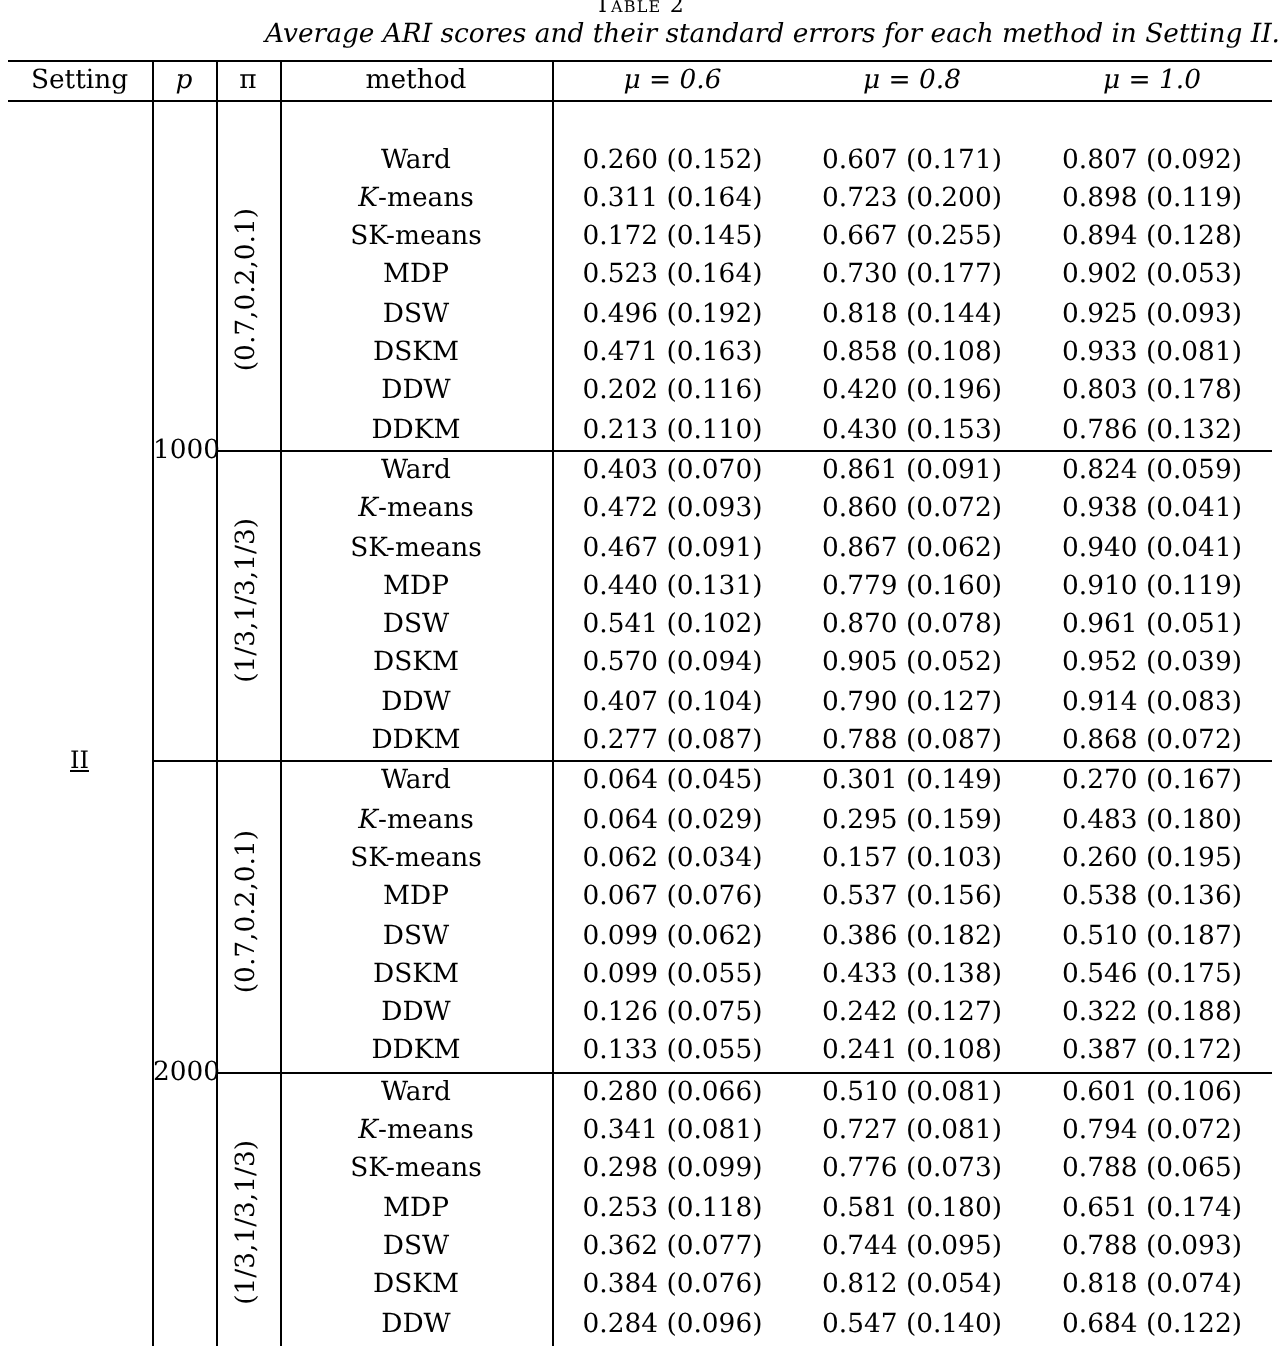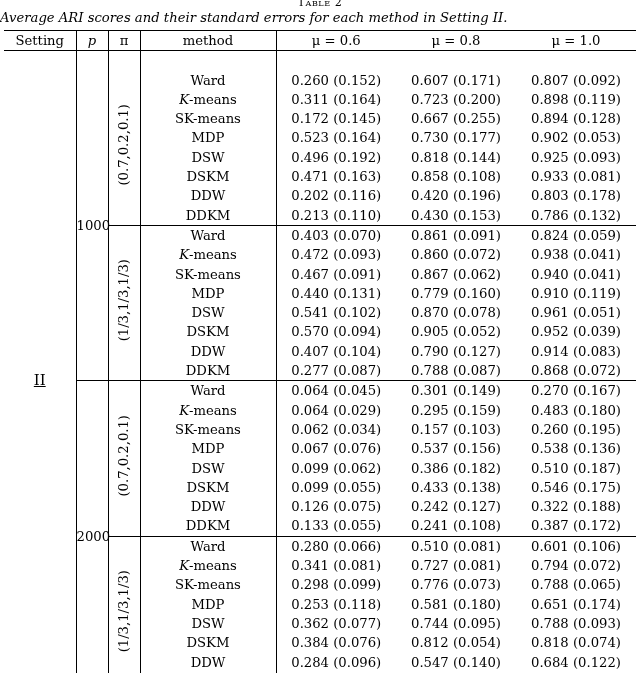--- a/index.html
+++ b/index.html
@@ -17,21 +17,21 @@
     text-align:center;
     font-size:11px;
     letter-spacing:0.6px;
     font-variant:small-caps;
     margin-top:-3px;
     height:11px;
     overflow:hidden;
     line-height:12px;
   }
   .caption{
-    text-align:left;
+    text-align:right;
     font-style:italic;
     font-size:13.2px;
     line-height:17px;
     margin-top:1px;
     padding-bottom:4px;
     white-space:nowrap;
   }
 
   
   table.tbl{
@@ -75,22 +75,22 @@
   }
   .rot .rotinner{
     writing-mode:vertical-rl;
     transform:rotate(180deg);
     white-space:nowrap;
     display:inline-block;
     font-size:13.2px;
     letter-spacing:0px;
   }
   .kit{font-style:italic;}
-  .mu{font-family:"DejaVu Serif","Liberation Serif",serif;}
-  .small-setting{font-size:15px;text-decoration:underline;}
+  .mu{font-style:italic;font-family:"DejaVu Serif","Liberation Serif",serif;}
+  .small-setting{font-size:12px;text-decoration:underline;}
 </style>
 </head>
 <body>
 
 <div class="page">
 
   <div class="table-label">Table 2</div>
   <div class="caption">Average ARI scores and their standard errors for each method in Setting II.</div>
 
   <table class="tbl">

